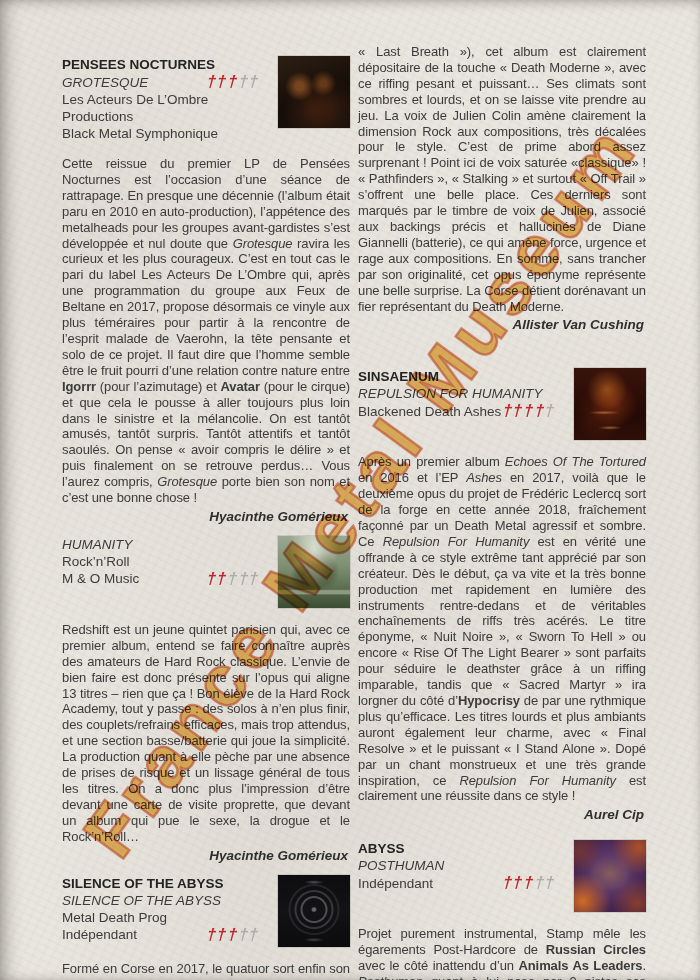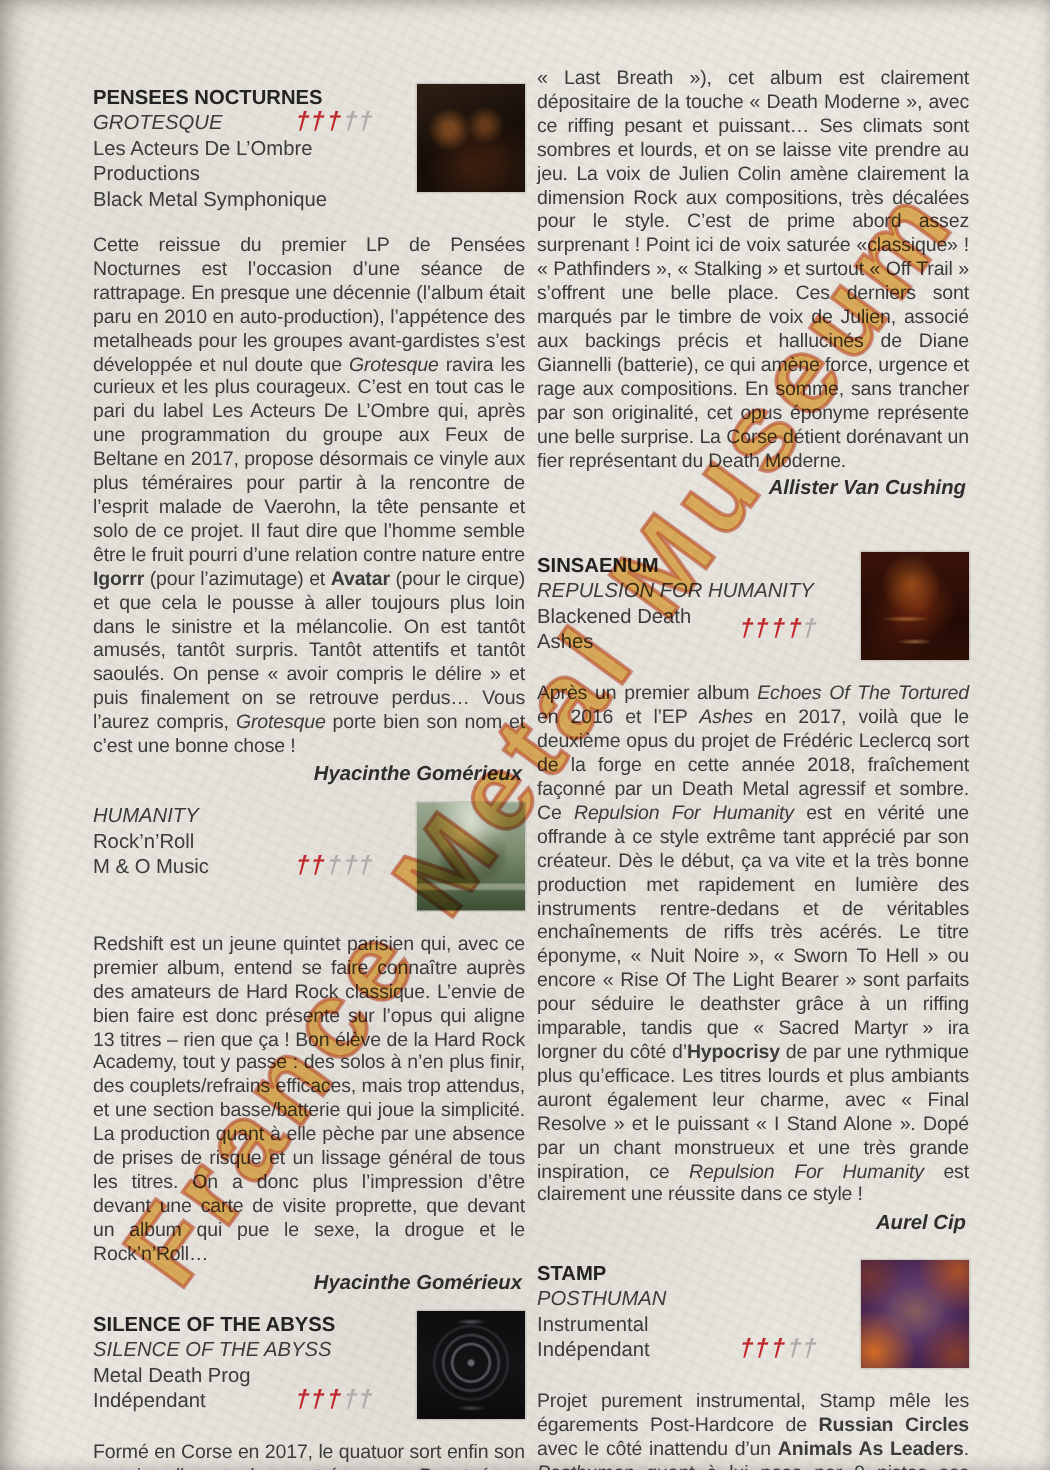--- a/index.html
+++ b/index.html
@@ -20,21 +20,21 @@
       inset -8px 0 12px -10px rgba(60,55,50,.28),
       inset 0 -8px 12px -10px rgba(60,55,50,.28);
   }
   .cols{position:absolute;left:62px;top:44px;width:584px;display:flex;gap:8px;}
   .col{width:288px;}
   .rev{margin-bottom:12px;}
   .rev.first{margin-top:12px;}
   .gap-lg{margin-top:36px;}
   .gap-md{margin-top:18px;}
   .rev-head{display:flex;margin-bottom:14px;}
-  .head-info{flex:1;min-width:0;padding-right:16px;font-size:13.5px;line-height:17px;}
+  .head-info{flex:1;min-width:0;padding-right:6px;font-size:13.5px;line-height:17px;}
   .head-title{font-weight:bold;color:#232323;}
   .head-album{font-style:italic;}
   .hline{display:flex;align-items:center;}
   .rating{margin-left:auto;margin-right:12px;white-space:nowrap;}
   .cross{font-weight:bold;font-style:italic;font-size:16.5px;letter-spacing:1.5px;line-height:1;display:inline-block;transform:skewX(-4deg);}
   .cross.on{color:#c0272d;}
   .cross.off{color:#a39f9e;opacity:.8;}
   .cover{width:72px;height:72px;flex:none;box-shadow:0 0 0 1px rgba(0,0,0,.10);}
   .body{margin:0;font-size:13px;line-height:15.9px;text-align:justify;letter-spacing:-.1px;}
   .author{text-align:right;font-weight:bold;font-style:italic;font-size:13.5px;margin:3px 2px 10px 0;color:#2e2e2e;}
@@ -164,23 +164,22 @@
           </div>
           <div class="cover cov-sin"></div>
         </div>
         <p class="body"><span>Après un premier album </span><span style="font-style: italic;">Echoes Of The Tortured</span><span> en 2016 et l’EP </span><span style="font-style: italic;">Ashes</span><span> en 2017, voilà que le deuxième opus du projet de Frédéric Leclercq sort de la forge en cette année 2018, fraîchement façonné par un Death Metal agressif et sombre. Ce </span><span style="font-style: italic;">Repulsion For Humanity</span><span> est en vérité une offrande à ce style extrême tant apprécié par son créateur. Dès le début, ça va vite et la très bonne production met rapidement en lumière des instruments rentre-dedans et de véritables enchaînements de riffs très acérés. Le titre éponyme, « Nuit Noire », « Sworn To Hell » ou encore « Rise Of The Light Bearer » sont parfaits pour séduire le deathster grâce à un riffing imparable, tandis que « Sacred Martyr » ira lorgner du côté d’</span><span style="font-weight: bold;">Hypocrisy</span><span> de par une rythmique plus qu’efficace. Les titres lourds et plus ambiants auront également leur charme, avec « Final Resolve » et le puissant « I Stand Alone ». Dopé par un chant monstrueux et une très grande inspiration, ce </span><span style="font-style: italic;">Repulsion For Humanity</span><span> est clairement une réussite dans ce style !</span></p>
         <div class="author">Aurel Cip</div>
       </section>
 
       <section class="rev gap-md">
         <div class="rev-head">
           <div class="head-info">
-            <div class="head-title">STAMP</div>
+            <div class="head-title">ABYSS</div>
             <div class="head-album">POSTHUMAN</div>
-            <div>Instrumental</div>
             <div class="hline">
               <span>Indépendant</span>
               <span class="rating"><span class="cross on">†</span><span class="cross on">†</span><span class="cross on">†</span><span class="cross off">†</span><span class="cross off">†</span></span>
             </div>
           </div>
           <div class="cover cov-st"></div>
         </div>
         <p class="body"><span>Projet purement instrumental, Stamp mêle les égarements Post-Hardcore de </span><span style="font-weight: bold;">Russian Circles</span><span> avec le côté inattendu d’un </span><span style="font-weight: bold;">Animals As Leaders</span><span>. </span><span style="font-style: italic;">Posthuman</span><span> quant à lui pose par 9 pistes ses errances musicales.</span></p>
       </section>
 

